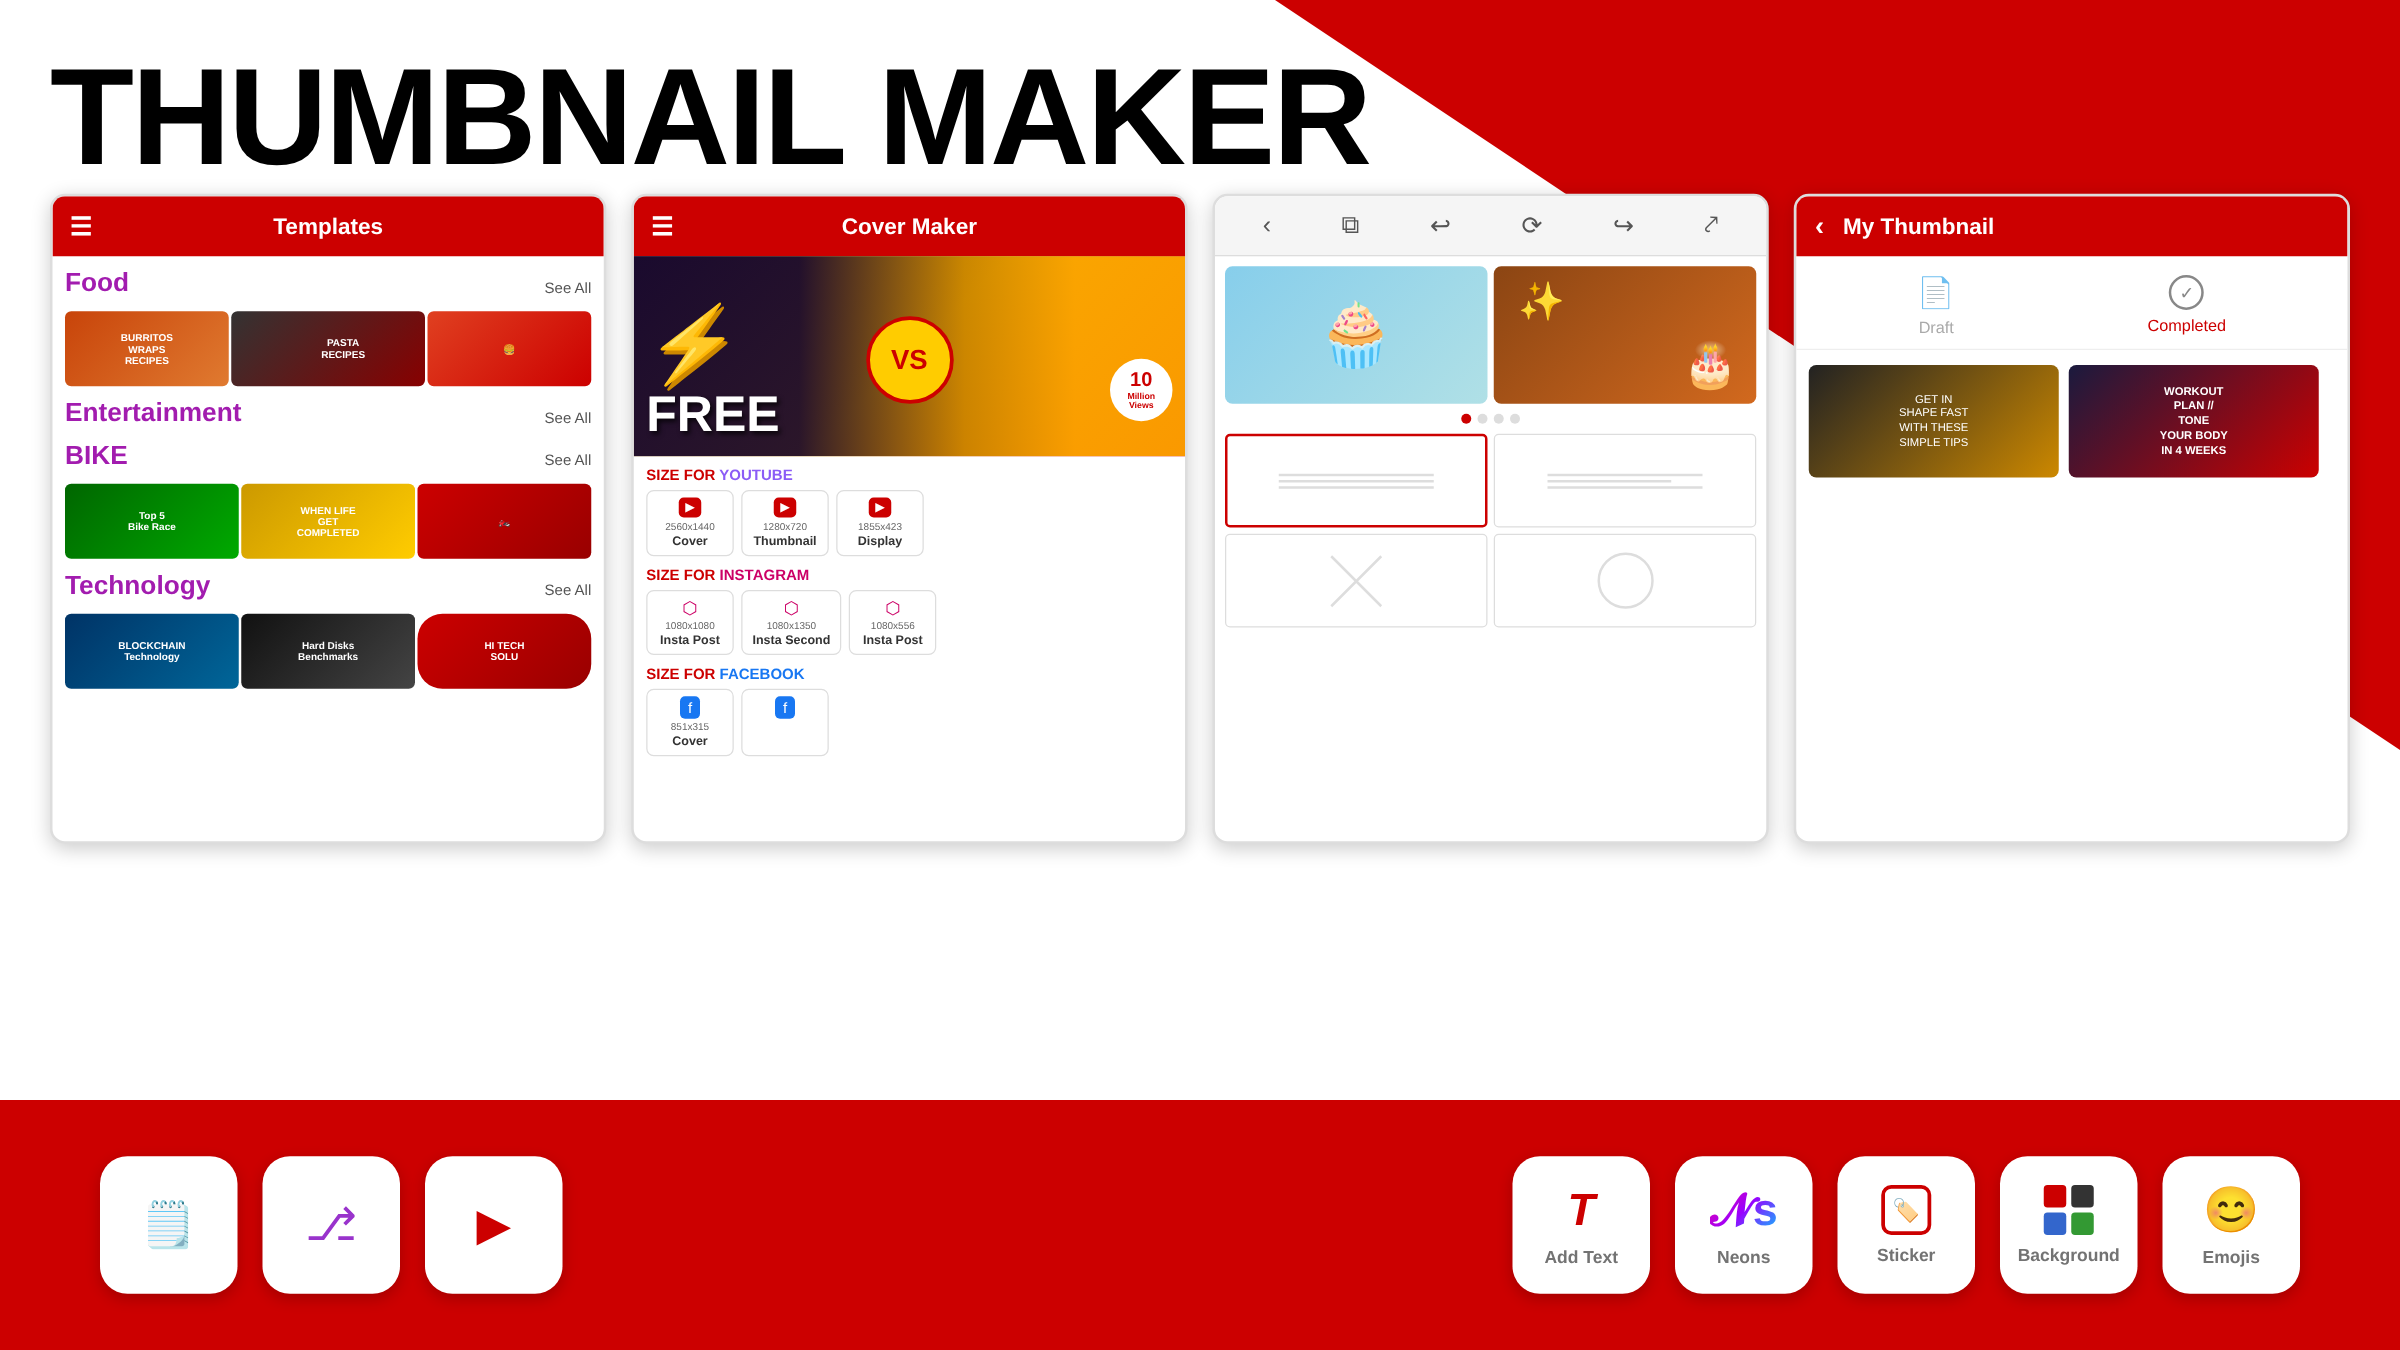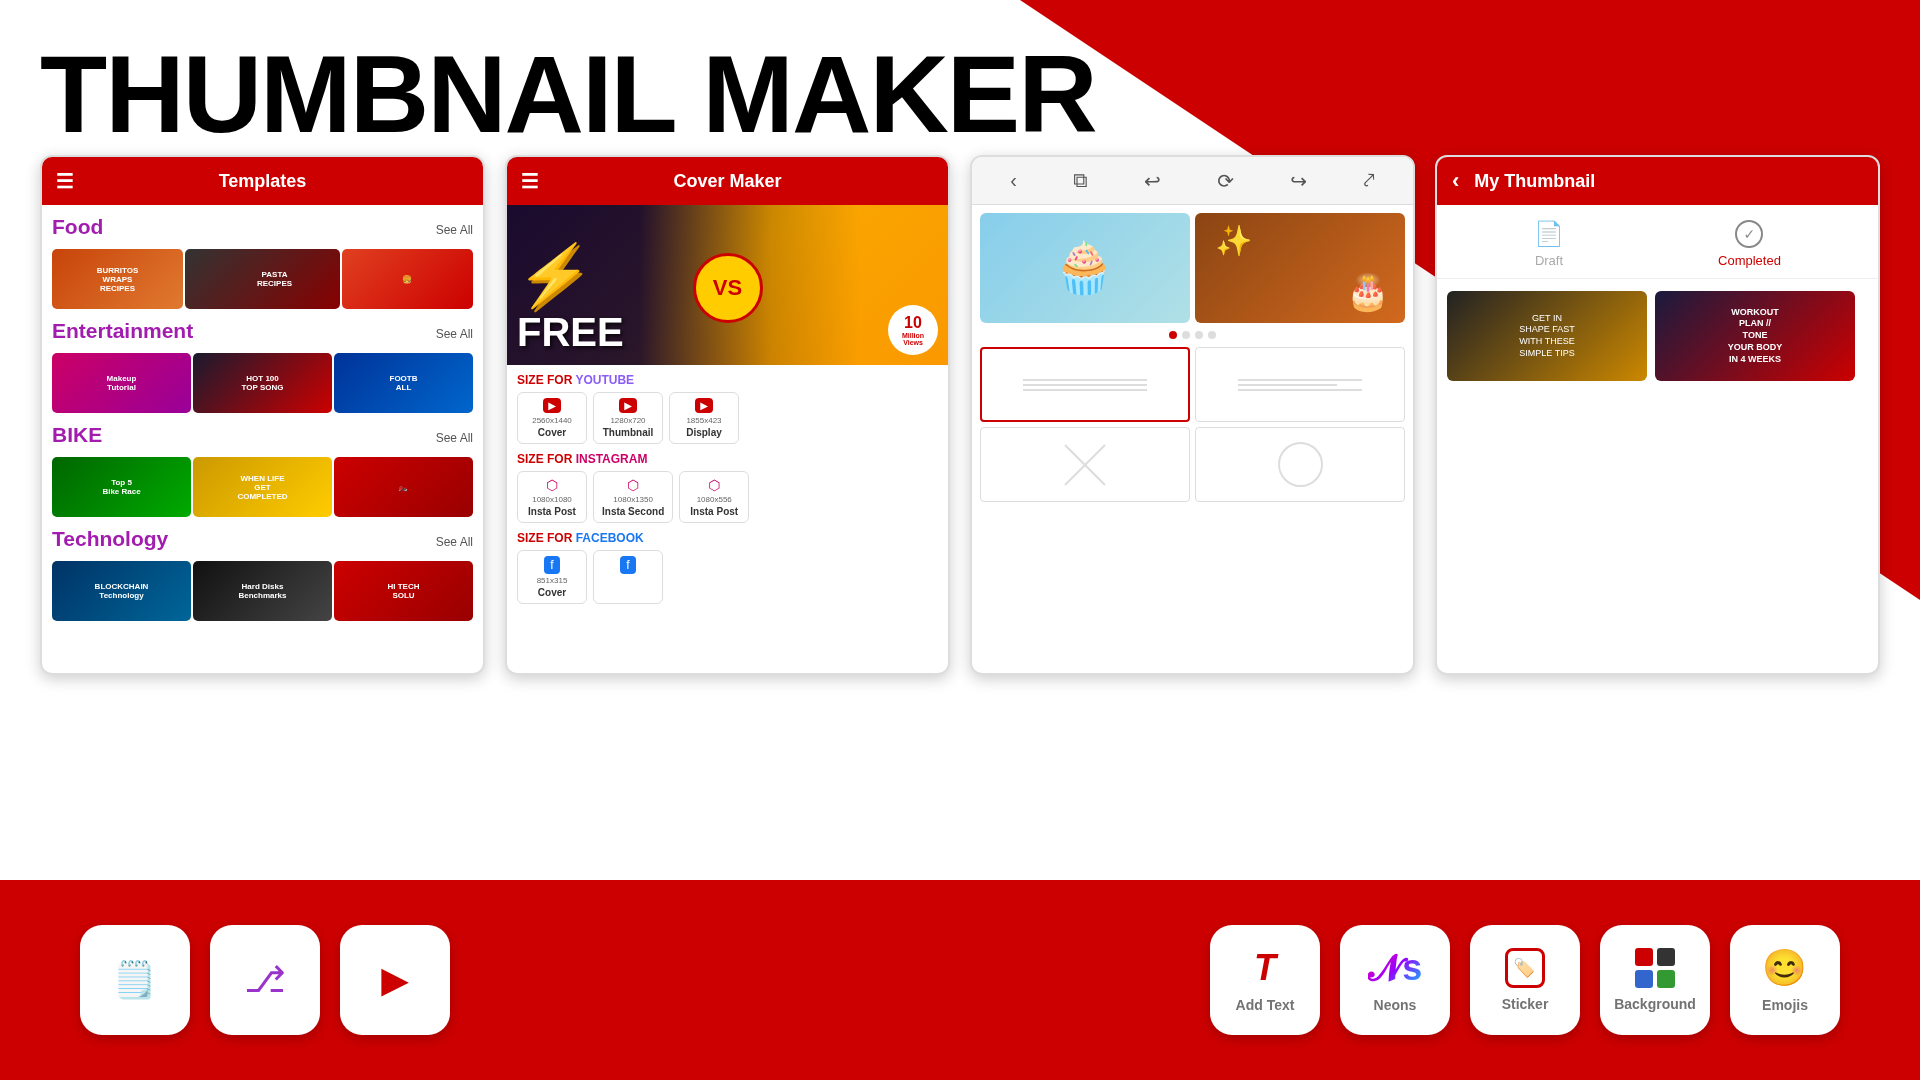--- a/index.html
+++ b/index.html
@@ -128,21 +128,21 @@
     .thumb-food2 { background: linear-gradient(135deg, #333, #800); padding-left: 24px; }
     .thumb-food3 { background: linear-gradient(135deg, #e04020, #c00); }
     .thumb-ent1 { background: linear-gradient(135deg, #cc0066, #990099); }
     .thumb-ent2 { background: linear-gradient(135deg, #1a1a2e, #cc0000); }
     .thumb-ent3 { background: linear-gradient(135deg, #003399, #0066cc); }
     .thumb-bike1 { background: linear-gradient(135deg, #006600, #00aa00); }
     .thumb-bike2 { background: linear-gradient(135deg, #cc9900, #ffcc00); }
     .thumb-bike3 { background: linear-gradient(135deg, #cc0000, #990000); }
     .thumb-tech1 { background: linear-gradient(135deg, #003366, #006699); }
     .thumb-tech2 { background: linear-gradient(135deg, #111, #444); }
-    .thumb-tech3 { background: linear-gradient(135deg, #cc0000, #990000); }
+    .thumb-tech3 { background: linear-gradient(135deg, #cc0000, #990000); border-radius: 20px; }
 
     
     .cover-maker-img {
       width: 100%;
       height: 160px;
       background: linear-gradient(135deg, #1a0a2e 0%, #cc8800 50%, #cc0000 100%);
       display: flex;
       align-items: center;
       justify-content: center;
       position: relative;
@@ -165,21 +165,21 @@
       position: absolute;
       bottom: 10px;
       left: 10px;
       font-size: 40px;
       font-weight: 900;
       color: #fff;
       text-shadow: 2px 2px 4px rgba(0,0,0,0.8);
     }
     .cover-views-badge {
       position: absolute;
-      bottom: 10px;
+      bottom: 28px;
       right: 10px;
       background: #fff;
       border-radius: 50%;
       width: 50px;
       height: 50px;
       display: flex;
       flex-direction: column;
       align-items: center;
       justify-content: center;
       font-size: 8px;
@@ -485,25 +485,20 @@
       <div class="thumbnails-row">
         <div class="thumb-item thumb-food1">BURRITOS<br>WRAPS<br>RECIPES</div>
         <div class="thumb-item thumb-food2">PASTA<br>RECIPES</div>
         <div class="thumb-item thumb-food3">🍔</div>
       </div>
 
       <div class="category-row">
         <span class="category-title">Entertainment</span>
         <span class="see-all">See All</span>
       </div>
-      <div class="thumbnails-row">
-        <div class="thumb-item thumb-ent1">Makeup<br>Tutorial</div>
-        <div class="thumb-item thumb-ent2">HOT 100<br>TOP SONG</div>
-        <div class="thumb-item thumb-ent3">FOOTB<br>ALL</div>
-      </div>
 
       <div class="category-row">
         <span class="category-title">BIKE</span>
         <span class="see-all">See All</span>
       </div>
       <div class="thumbnails-row">
         <div class="thumb-item thumb-bike1">Top 5<br>Bike Race</div>
         <div class="thumb-item thumb-bike2">WHEN LIFE<br>GET<br>COMPLETED</div>
         <div class="thumb-item thumb-bike3">🏍️</div>
       </div>

